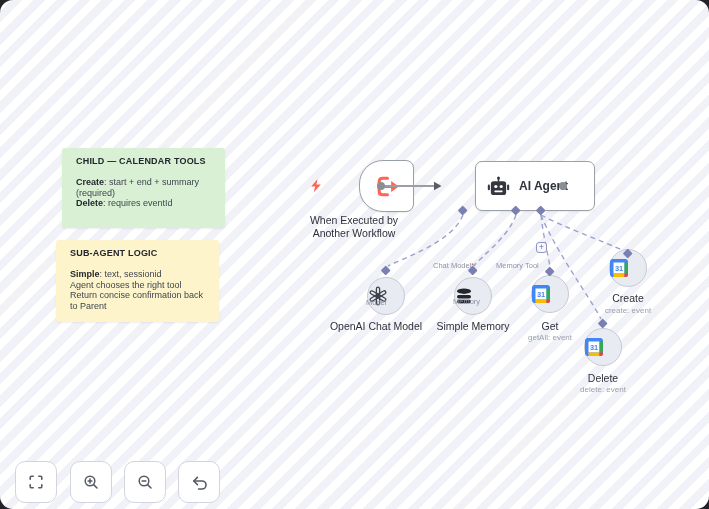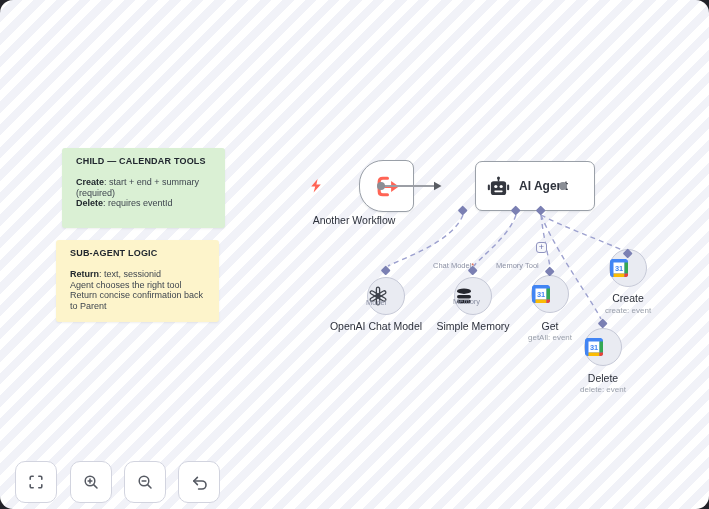--- a/index.html
+++ b/index.html
@@ -75,38 +75,39 @@
   </svg>
 
   <div class="note note-green">
     <div class="note-title">CHILD — CALENDAR TOOLS</div>
     <div class="note-line"><b>Create</b><span>: start + end + summary (required)</span></div>
     <div class="note-line"><b>Delete</b><span>: requires eventId</span></div>
   </div>
 
   <div class="note note-yellow">
     <div class="note-title">SUB-AGENT LOGIC</div>
-    <div class="note-line"><b>Return</b><span>: text, sessionid</span></div>
+    <div class="note-line"><b>Simple</b><span>: text, sessionid</span></div>
     <div class="note-line">Agent chooses the right tool</div>
     <div class="note-line">Return concise confirmation back to Parent</div>
   </div>
 
   <svg class="bolt" width="12" height="14" viewBox="0 0 12 14">
     <polygon points="7.6,0 1.2,7.6 5.2,7.6 3.6,13.6 10.8,5.6 6.4,5.6" fill="#ff6455"></polygon>
   </svg>
 
   <div class="node trigger-node">
     <svg width="27" height="23" viewBox="0 0 26 22">
       <path d="M12 3 H7.5 Q4 3 4 6.5 V15.5 Q4 19 7.5 19 H12" fill="none" stroke="#ff6455" stroke-width="3" stroke-linecap="round"></path>
       <line x1="10" y1="11" x2="16" y2="11" stroke="#ff6455" stroke-width="3" stroke-linecap="round"></line>
       <polygon points="15.5,5.8 23,11 15.5,16.2" fill="#ff6455"></polygon>
     </svg>
   </div>
   <div class="endpoint-dot" style="left:377px;top:182px;"></div>
   <div class="node-caption trigger-caption">
+    <div>When Executed by</div>
     <div>Another Workflow</div>
   </div>
 
   <div class="node agent-node">
     <svg width="23" height="21" viewBox="0 0 24 22">
       <g fill="#34373f">
         <circle cx="12" cy="2.2" r="1.6"></circle>
           <rect x="11.2" y="3" width="1.6" height="2.8"></rect>
         <rect x="0.8" y="9" width="2.2" height="6" rx="1.1"></rect>
           <rect x="21" y="9" width="2.2" height="6" rx="1.1"></rect>

